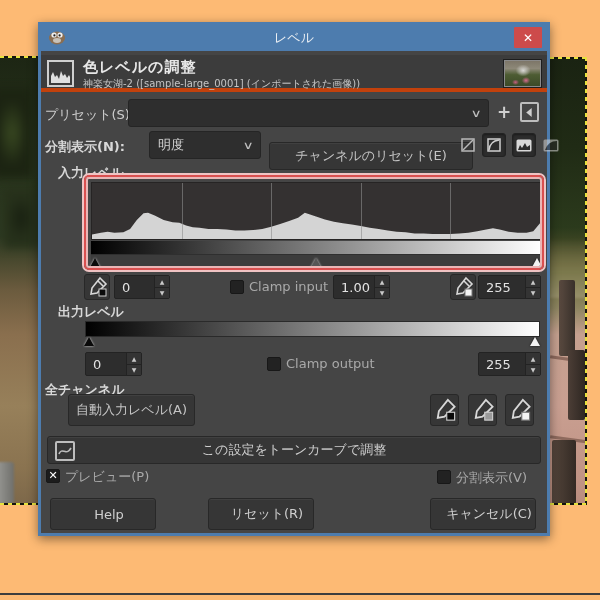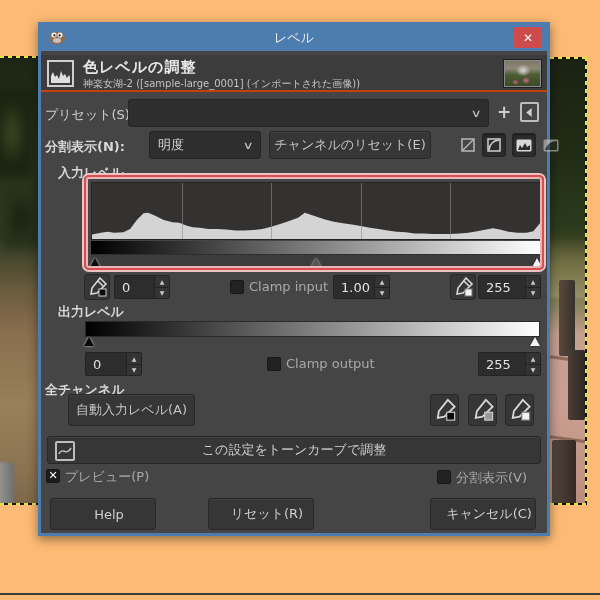--- a/index.html
+++ b/index.html
@@ -27,21 +27,21 @@
 
   
   #dialog{position:absolute;left:38px;top:22px;width:512px;height:514px;border:3px solid #4d7cae;background:#454545;box-shadow:0 3px 10px rgba(0,0,0,.45);}
   #titlebar{position:relative;height:26px;background:#4d7cae;display:flex;align-items:center;}
   #titlebar .tb-title{position:absolute;left:0;right:0;text-align:center;color:#e9eef3;font-size:13px;}
   #titlebar .tb-icon{position:absolute;left:7px;top:4px;width:18px;height:16px;}
   #close-btn{position:absolute;right:5px;top:2px;width:28px;height:21px;background:#cd4b4b;color:#fff;font-size:12px;font-weight:bold;display:flex;align-items:center;justify-content:center;border-radius:1px;}
   #content{position:relative;width:506px;height:482px;background:#454545;}
 
   
-  #header-row{position:absolute;left:0;top:4px;width:506px;height:37px;background:#3c3c3c;border-bottom:2px solid #c2410c;}
+  #header-row{position:absolute;left:0;top:4px;width:506px;height:37px;background:#3c3c3c;border-bottom:4px solid #c2410c;}
   #header-hist-icon{position:absolute;left:6px;top:5px;width:27px;height:27px;border:2px solid #cfcfcf;background:#3c3c3c;}
   #header-title{position:absolute;left:42px;top:3px;font-size:15px;font-weight:bold;color:#e8e8e8;letter-spacing:1px;}
   #header-subtitle{position:absolute;left:42px;top:22px;font-size:10px;color:#c4c4c4;white-space:nowrap;}
   #header-thumb{position:absolute;left:463px;top:5px;width:37px;height:27px;border:1px solid #8a8a8a;outline:1px solid #1e1e1e;
     background:
       radial-gradient(6px 5px at 60% 78%,#d46a8e,#d46a8e00 70%),
       radial-gradient(5px 4px at 30% 85%,#c95f83,#c95f8300 70%),
       radial-gradient(10px 8px at 52% 38%,#d8d8d4,#9a9a9400 75%),
       linear-gradient(180deg,#7d7668 0%,#8d8878 30%,#4d5c33 55%,#3c4a28 100%);}
 
@@ -159,21 +159,21 @@
         <svg width="11" height="11" viewBox="0 0 10 10">
             <polygon points="7,1 2,5 7,9" fill="#cfcfcf"></polygon>
           </svg>
       </div>
 
       <span class="blbl" style="left:4px;top:87px;">分割表示(N):</span>
       <div class="combo" style="left:108px;top:80px;width:112px;height:28px;">
         <span>明度</span>
         <span class="chev">∨</span>
       </div>
-      <div class="btn" style="left:228px;top:80px;width:162px;height:28px;color:#c4c4c4;">チャンネルのリセット(E)</div>
+      <div class="btn" style="left:228px;top:91px;width:204px;height:28px;color:#c4c4c4;">チャンネルのリセット(E)</div>
       <div class="tog" style="left:417px;top:84px;width:20px;height:20px;">
         <svg width="14" height="14" viewBox="0 0 14 14">
             <rect x="1" y="1" width="12" height="12" fill="none" stroke="#b9b9b9" stroke-width="1.5"></rect>
             <line x1="2" y1="12" x2="12" y2="2" stroke="#b9b9b9" stroke-width="1.5"></line>
           </svg>
       </div>
       <div class="tog on" style="left:441px;top:82px;width:24px;height:24px;">
         <svg width="14" height="14" viewBox="0 0 14 14">
             <rect x="1" y="1" width="12" height="12" fill="none" stroke="#cfcfcf" stroke-width="1.5"></rect>
             <path d="M2 12 Q3 3 12 2" fill="none" stroke="#cfcfcf" stroke-width="1.5"></path>

